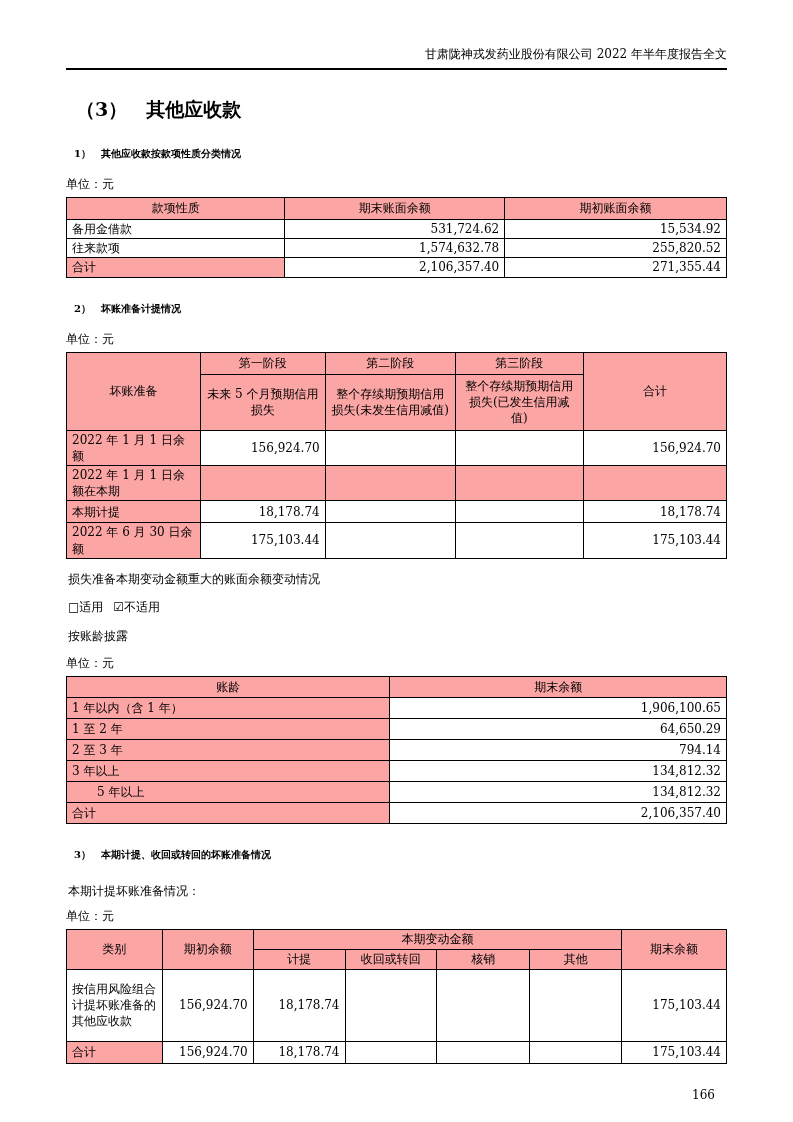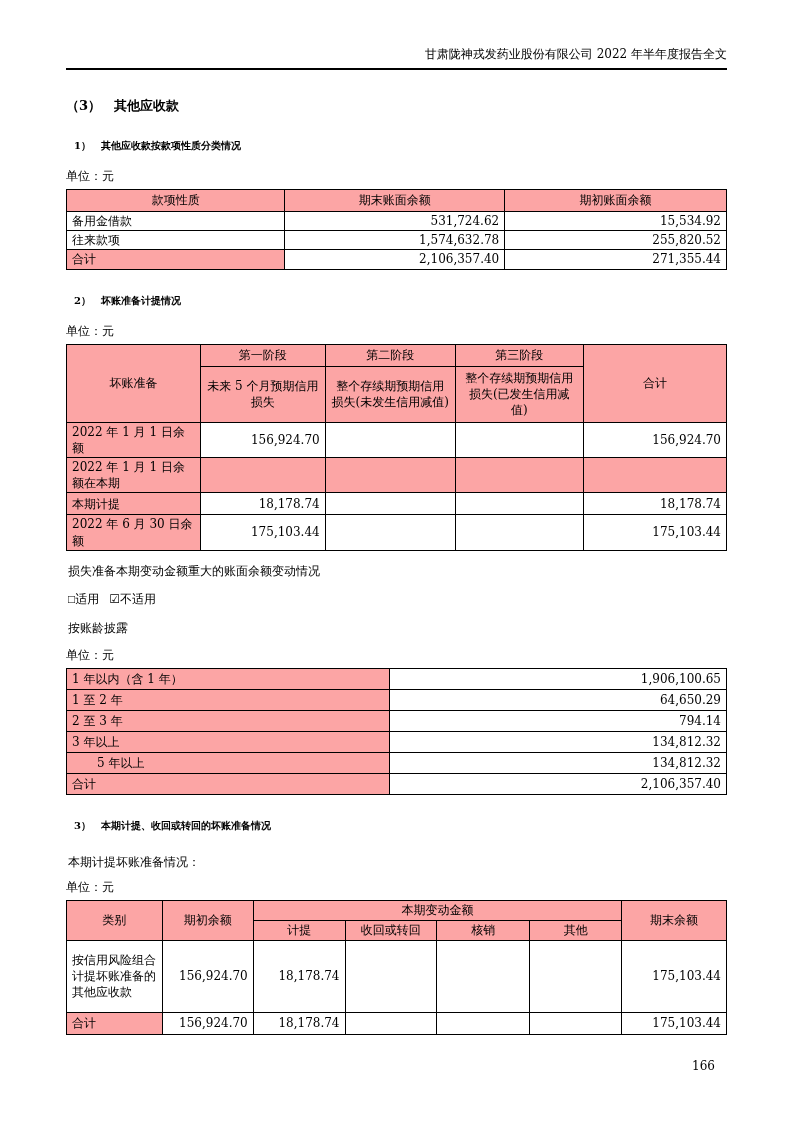--- a/index.html
+++ b/index.html
@@ -11,25 +11,25 @@
     overflow: hidden;
   }
   .page { width: 793px; height: 816px; padding: 0 66px; position: relative; }
 
   .doc-header {
     padding-top: 46px; padding-bottom: 5px;
     text-align: right; font-size: 12px;
     border-bottom: 2px solid #000;
   }
 
-  .sec-title { font-size: 13px; font-weight: bold; margin: 27px 0 0 0; }
+  .sec-title { font-size: 19px; font-weight: bold; margin: 27px 0 0 10px; }
   .sub-title { font-size: 10px; font-weight: bold; margin: 24px 0 0 8px; }
   .note { font-size: 12px; margin: 12px 0 0 2px; }
   .checkline { font-size: 12px; margin: 11px 0 0 2px; }
-  .checkline .cb { margin-right: 10px; font-family: Liberation Mono, monospace; }
+  .checkline .cb { margin-right: 10px; }
   .unit { font-size: 12px; margin: 15px 0 4px 0; }
 
   table {
     width: 100%; border-collapse: collapse; table-layout: fixed;
     font-size: 12px; line-height: 1.35;
   }
   td {
     border: 1px solid #000;
     padding: 1px 5px;
     vertical-align: middle;
@@ -154,20 +154,24 @@
   <div class="note">按账龄披露</div>
 
   <div class="unit" style="margin-top:10px">单位：元</div>
 
   <table>
     <colgroup>
         <col style="width:49%">
         <col style="width:51%">
       </colgroup>
     <tbody>
+        <tr style="height:21px">
+      <td class="gray ctr">账龄</td>
+      <td class="gray ctr">期末余额</td>
+    </tr>
     <tr style="height:21px">
       <td class="lbl gray">1 年以内（含 1 年）</td>
       <td class="num">1,906,100.65</td>
     </tr>
     <tr style="height:21px">
       <td class="lbl gray">1 至 2 年</td>
       <td class="num">64,650.29</td>
     </tr>
     <tr style="height:21px">
       <td class="lbl gray">2 至 3 年</td>

